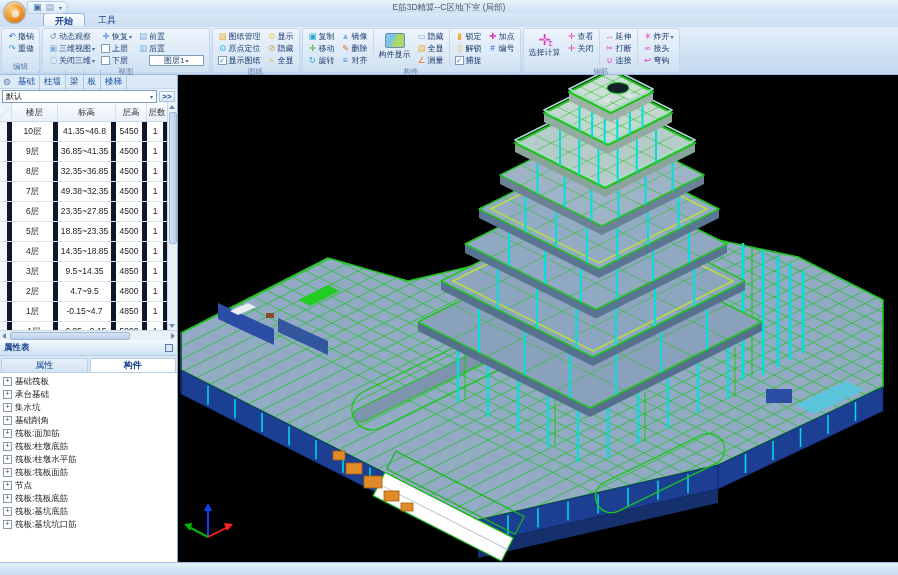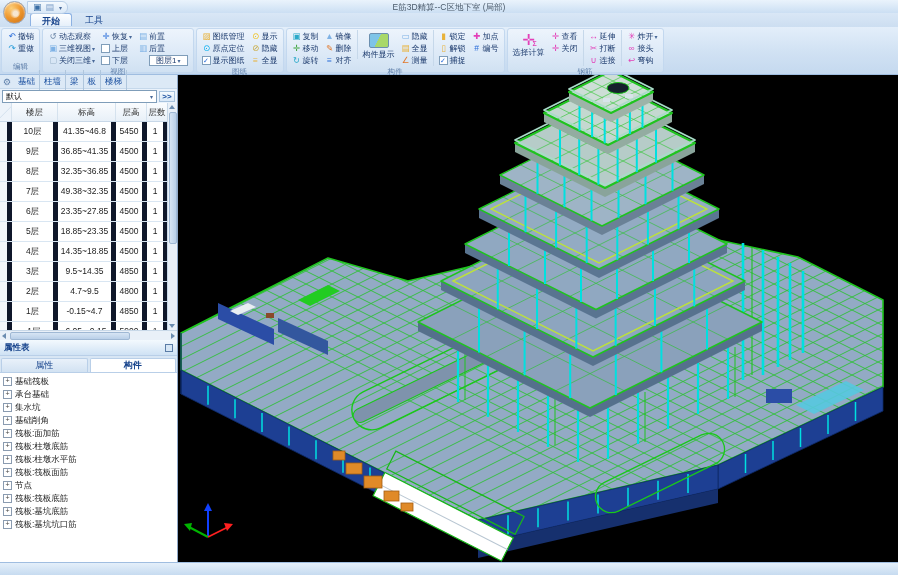--- a/index.html
+++ b/index.html
@@ -14,39 +14,39 @@
     border:1px solid #9AA8BC;box-shadow:inset 0 1px 2px rgba(255,255,255,.8)}
   #orb::after{content:"";position:absolute;left:5px;top:5px;width:11px;height:11px;border-radius:50%;
     background:radial-gradient(circle at 60% 60%,#F6E6D0 25%,rgba(255,255,255,0) 60%)}
   #qat{position:absolute;left:27px;top:1px;height:11px;display:flex;align-items:center;z-index:8;
     background:linear-gradient(#F4F9FE,#D9E8F7);border:1px solid #B9CFE8;border-radius:0 6px 6px 0;
     padding:0 5px;gap:4px;font-size:8px}
   .qicon{font-size:9px;line-height:9px}
   
   #tabrow{position:absolute;left:0;top:13px;width:898px;height:14px;
     background:linear-gradient(#D9E7F6,#CCDEF1)}
-  #tabs{margin-left:30px;display:flex;height:14px}
+  #tabs{margin-left:43px;display:flex;height:14px}
   .rtab{padding:1px 11px 0;font-size:9px;color:#15428B;height:13px;box-sizing:border-box;margin-right:2px}
   .rtab.active{background:linear-gradient(#FDFEFF,#E6F0FA);border:1px solid #8DB2E3;border-bottom:none;
     border-radius:3px 3px 0 0;font-weight:bold}
   
   #ribbon{position:absolute;left:0;top:27px;width:898px;height:48px;box-sizing:border-box;
     background:linear-gradient(#E3EEFA,#D0E1F3 55%,#C5D9EF);border-bottom:1px solid #9FBDE0;
     display:flex;align-items:stretch;padding:1px 0 1px 1px}
   .rgroup{display:flex;flex-direction:column;margin-right:2px;border:1px solid #C3D8EF;border-radius:3px;
     background:linear-gradient(#EDF4FC,#DCE9F7 60%,#D0E1F2)}
   .rcontent{flex:1;display:flex;align-items:flex-start;padding:1px 2px}
   .rcol{display:flex;flex-direction:column}
   .rcol.sep{border-left:1px solid #C6D8EA;margin-left:2px;padding-left:2px}
   .rbtn{display:flex;align-items:center;height:12px;font-size:8px;color:#1E3C6E;padding:0 3px;white-space:nowrap}
   .ico{display:inline-block;width:10px;text-align:center;font-size:8.5px;line-height:10px;margin-right:1px}
   .dd{font-size:6px;color:#4A6A9A;margin-left:1px}
   .cb{display:inline-block;width:7px;height:7px;border:1px solid #7F9DB9;background:#fff;margin-right:2px;
     font-size:7px;line-height:7px;text-align:center;color:#2A6DD9;box-sizing:content-box}
-  .minicombo{display:inline-flex;align-items:center;border:1px solid #7F9DB9;background:#fff;padding:0 6px;height:9px}
+  .minicombo{display:inline-flex;align-items:center;border:1px solid #7F9DB9;background:#fff;padding:0 14px;height:9px}
   .rbig{position:relative;width:38px;display:flex;flex-direction:column;align-items:center;text-align:center;
     font-size:8px;color:#1E3C6E;padding-top:1px}
   .bico{font-size:15px;line-height:17px;height:17px}
   .sigma{position:absolute;top:10px;left:23px;font-size:7px;color:#E33FB8;font-weight:bold}
   .pic{width:18px;height:13px;margin:2px 0;background:linear-gradient(115deg,#7EC4E8 45%,#A8D86A 45%);
     border:1px solid #6B8FB0;border-radius:2px}
   .rbl{font-size:8px;line-height:9px}
   .glabel{height:10px;text-align:center;font-size:7.5px;color:#5E7FAA;line-height:10px}
   
   #leftpanel{position:absolute;left:0;top:75px;width:178px;height:487px;background:#EAF2FB;

